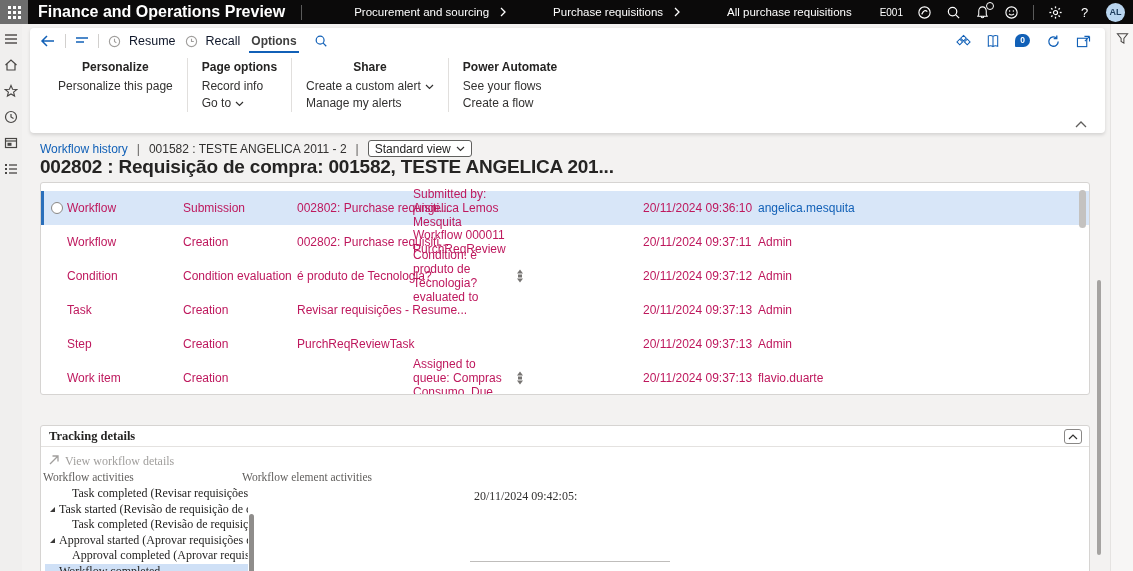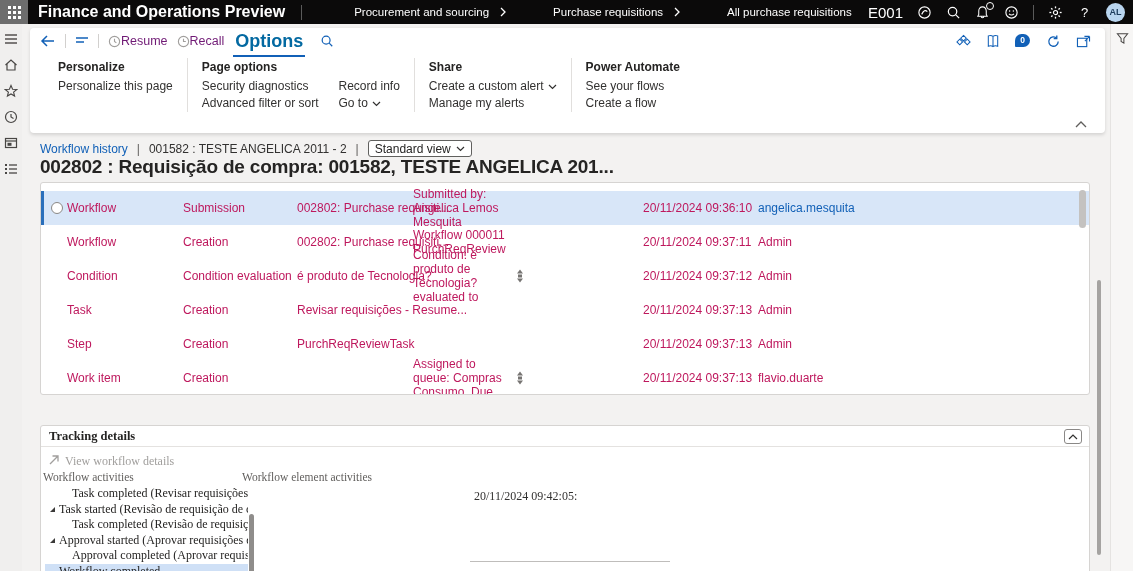--- a/index.html
+++ b/index.html
@@ -11,46 +11,46 @@
   .topbar { position:absolute; left:0; top:0; width:1133px; height:24px; background:#0b0a0a; display:flex; align-items:center; color:#fff; z-index:30; }
   .waffle { width:28px; height:24px; background:#6d6d6d; display:flex; align-items:center; justify-content:center; cursor:pointer; }
   .waffle .dots { display:grid; grid-template-columns:repeat(3,3px); grid-gap:2px; }
   .waffle .dots i { width:3px; height:3px; background:#fff; }
   .tb-title { font-size:16px; font-weight:bold; margin:0 16px 0 10px; white-space:nowrap; }
   .tb-div { width:1px; height:15px; background:#5a5a5a; }
   .tb-crumbs { display:flex; align-items:center; margin-left:16px; font-size:11.5px; }
   .tb-crumbs .crumb { white-space:nowrap; cursor:pointer;margin-left:36px; }
   .tb-crumbs .chev { margin:0 9px; display:flex; }
   .tb-right { margin-left:auto; display:flex; align-items:center; gap:14px; padding-right:8px; }
-  .tb-env { font-size:15px; cursor:pointer; }
+  .tb-env { font-size:10px; cursor:pointer; }
   .tb-ic { width:15px; height:15px; color:#fff; cursor:pointer; position:relative; }
   .tb-div2 { width:1px; height:15px; background:#5a5a5a; }
   .avatar { width:19px; height:19px; border-radius:50%; background:#b9d5ef; color:#1d3c5c; font-size:9px; font-weight:bold; display:flex; align-items:center; justify-content:center; cursor:pointer; }
   .bell-badge { position:absolute; top:-3px; right:-4px; width:8px; height:8px; border-radius:50%; background:#0b0a0a; border:1px solid #fff; }
 
   
   .leftrail { position:absolute; left:0; top:24px; width:22px; bottom:0; background:#f0efee; display:flex; flex-direction:column; align-items:center; padding-top:8px; gap:12px; z-index:20; }
   .lr-ic { width:14px; height:14px; color:#484644; cursor:pointer; }
 
   
   .ribbon { position:absolute; left:30px; top:28px; width:1075px; height:105px; background:#fff; border-radius:4px; box-shadow:0 1.6px 3.6px rgba(0,0,0,.13); z-index:10; }
   .tb2 { height:26px; display:flex; align-items:center; padding-left:10px; gap:9px; }
   .tb2 .vdiv { width:1px; height:14px; background:#d2d0ce; }
   .ic-blue { color:#1160b7; cursor:pointer; }
-  .btn-gray { display:flex; align-items:center; gap:0; color:#701a75; font-size:12.5px; cursor:default; white-space:nowrap; }
-  .tab-options { font-size:18px; font-weight:700; color:#0369a1; position:relative; cursor:pointer; padding:0 2px; }
+  .btn-gray { display:flex; align-items:center; gap:8px; color:#0f172a; font-size:12.5px; cursor:default; white-space:nowrap; }
+  .tab-options { font-size:12px; font-weight:700; color:#404040; position:relative; cursor:pointer; padding:0 2px; }
   .tab-options::after { content:""; position:absolute; left:0; right:0; bottom:-5px; height:2px; background:#1160b7; }
   .tb2-right { margin-left:auto; display:flex; align-items:center; gap:15px; padding-right:14px; }
   .msg-bubble { position:relative; width:16px; height:15px; cursor:pointer; }
   .msg-bubble .bub { width:15px; height:13px; background:#1160b7; border-radius:7px 7px 7px 1px; color:#fff; font-size:8.5px; font-weight:bold; display:flex; align-items:center; justify-content:center; }
 
   .rb-groups { display:flex; align-items:flex-start; padding:4px 0 0 14px; }
   .rb-group { padding:0 14px; }
   .rb-group + .rb-group { border-left:1px solid #e1dfdd; }
-  .rb-h { font-size:12px; font-weight:700; color:#252423; text-align:left; line-height:18px; margin-bottom:2px; white-space:nowrap; }
+  .rb-h { font-size:12px; font-weight:700; color:#252423; text-align:center; line-height:18px; margin-bottom:2px; white-space:nowrap; }
   .rb-i { font-size:12px; color:#323130; line-height:17px; cursor:pointer; white-space:nowrap; display:flex; align-items:center; gap:4px; }
   .rb-cols { display:flex; gap:20px; }
   .chev-sm { display:inline-flex; margin-top:1px; }
   .rb-collapse { position:absolute; right:18px; bottom:5px; color:#605e5c; cursor:pointer; }
 
   
   .pagenav { position:absolute; left:40px; top:140px; display:flex; align-items:center; gap:9px; font-size:12px; z-index:5; }
   .pn-link { color:#1160b7; cursor:pointer; }
   .pn-sep { color:#605e5c; }
   .pn-rec { color:#323130; }
@@ -303,24 +303,20 @@
   </div>
 
   <div class="rb-groups">
     <div class="rb-group">
       <div class="rb-h">Personalize</div>
       <div class="rb-i">Personalize this page</div>
     </div>
     <div class="rb-group">
       <div class="rb-h">Page options</div>
       <div class="rb-cols">
-        <div>
-          <div class="rb-i">Security diagnostics</div>
-          <div class="rb-i">Advanced filter or sort</div>
-        </div>
         <div>
           <div class="rb-i">Record info</div>
           <div class="rb-i">
               <span>Go to</span>
               <span class="chev-sm">
                 <svg width="9" height="6" viewBox="0 0 9 6">
                   <path d="M1 1 L4.5 4.5 L8 1" fill="none" stroke="#323130" stroke-width="1.2"></path>
                 </svg>
               </span>
             </div>

